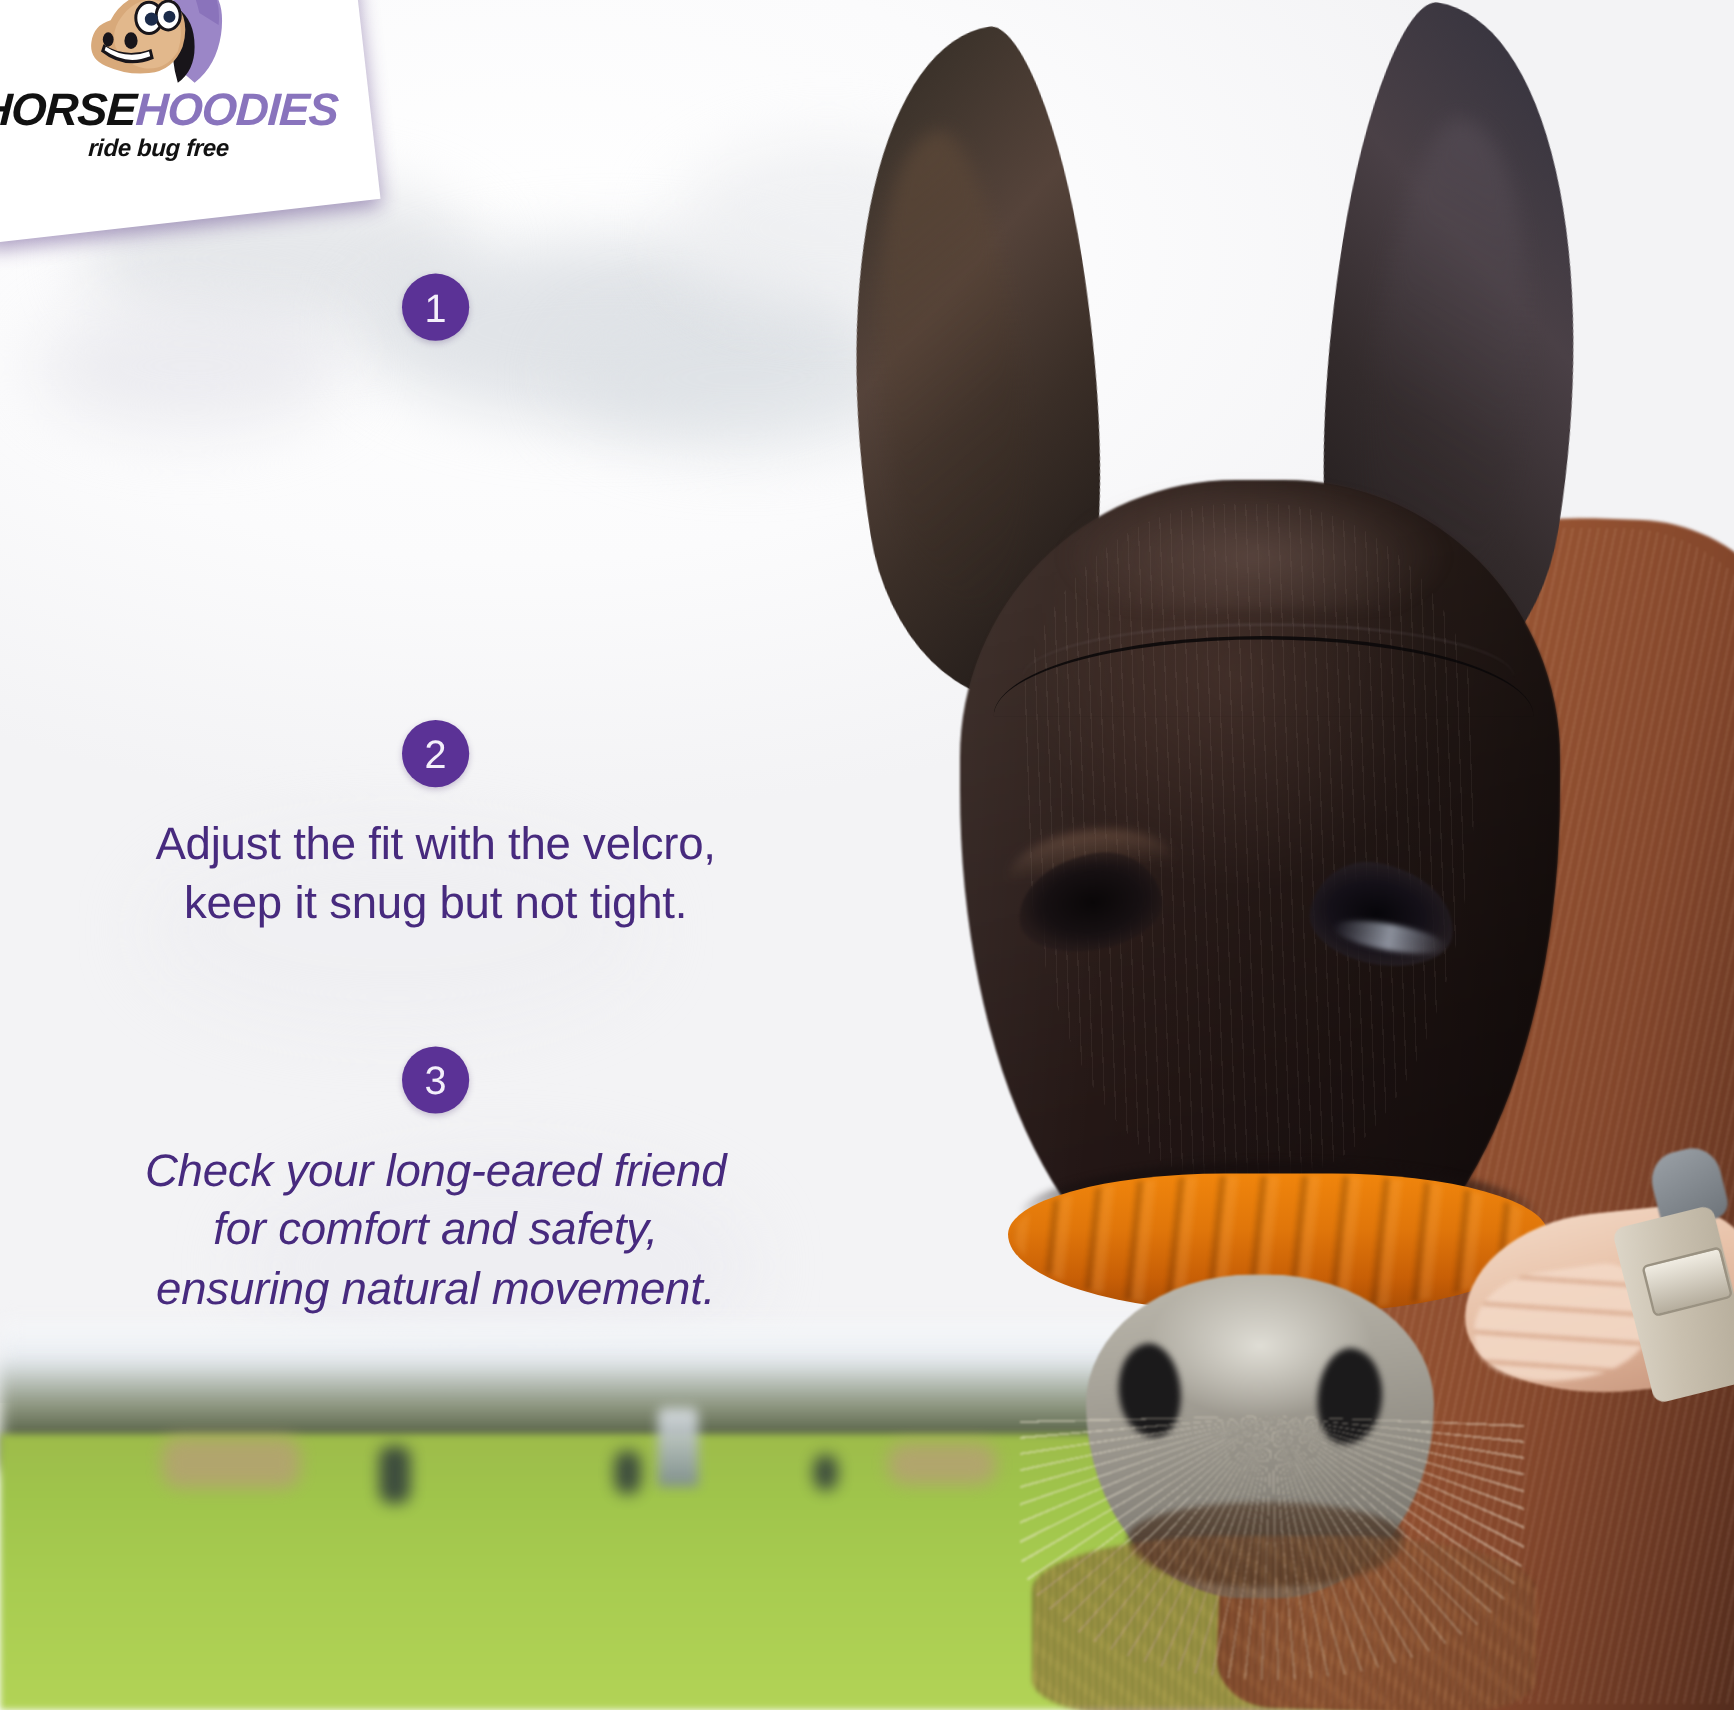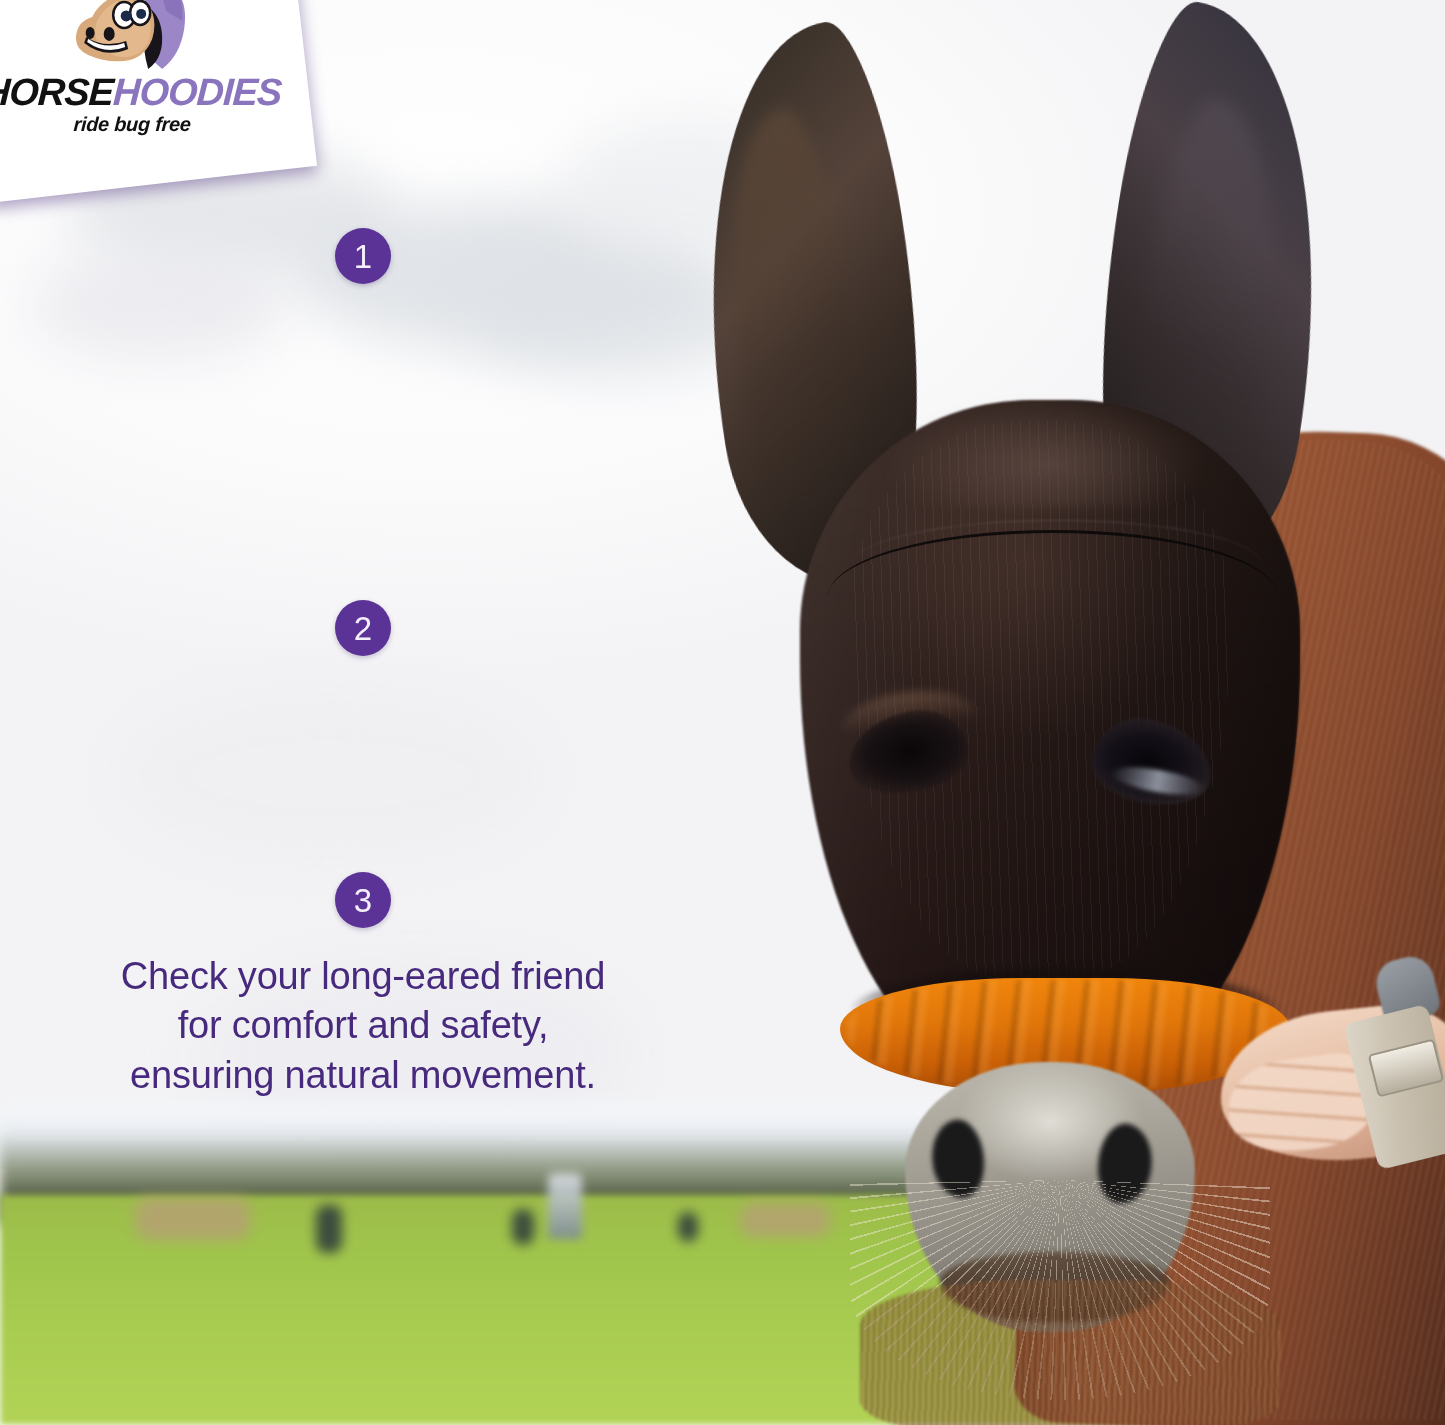--- a/index.html
+++ b/index.html
@@ -321,21 +321,21 @@
     margin-top:22px;margin-left:26px;
     color:#472a7e;
     font-size:38px;
     line-height:1.30;
     font-weight:400;
     letter-spacing:-.2px;
     white-space:pre-line;
     padding:0 40px;
   }
   .s2 .step-text{margin-top:24px;}
-  .s3 .step-text{margin-top:24px;}
+  .s3 .step-text{margin-top:24px;font-style:italic;}
 </style>
 </head>
 <body>
 
 <div class="canvas">
 
   <div class="photo">
     <div class="sky"></div>
     <div class="cloud c1"></div>
     <div class="cloud c2"></div>
@@ -436,20 +436,22 @@
     <div class="step s1">
       <div class="badge-wrap">
         <div class="badge">1</div>
       </div>
     </div>
 
     <div class="step s2">
       <div class="badge-wrap">
         <div class="badge">2</div>
       </div>
+      <div class="step-text">Adjust the fit with the velcro,
+keep it snug but not tight.</div>
     </div>
 
     <div class="step s3">
       <div class="badge-wrap">
         <div class="badge">3</div>
       </div>
       <div class="step-text">Check your long-eared friend
 for comfort and safety,
 ensuring natural movement.</div>
     </div>

